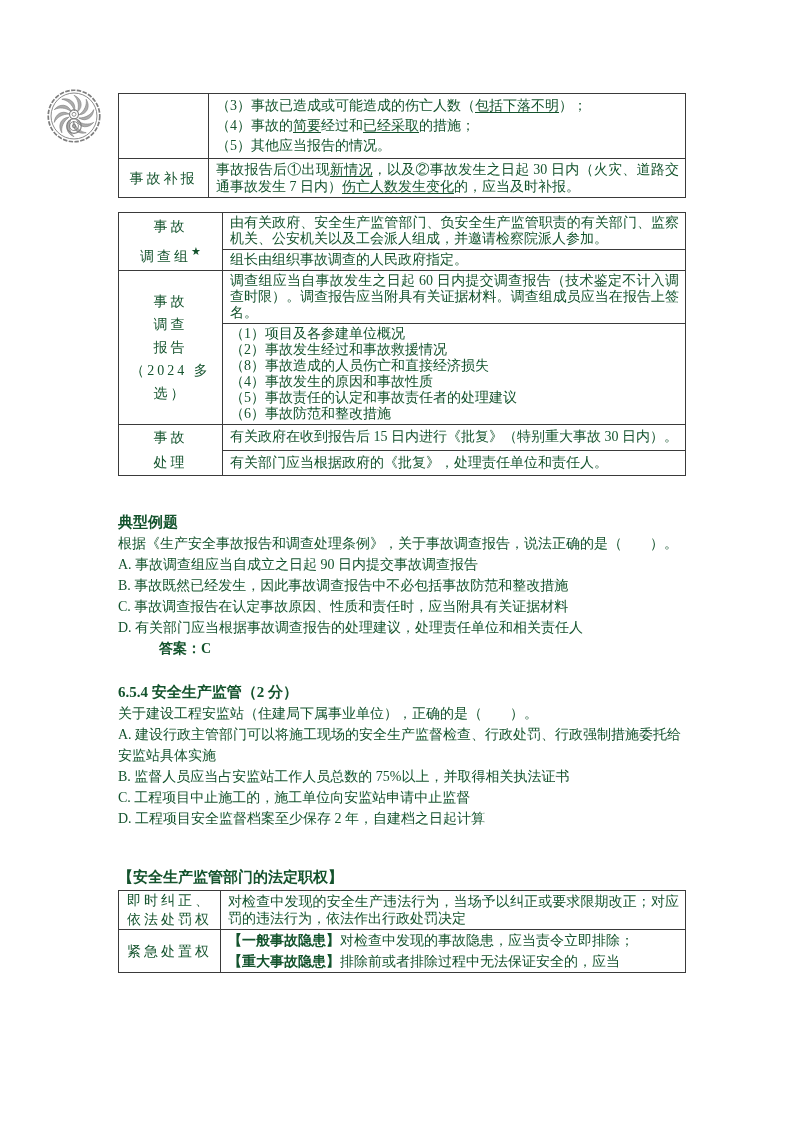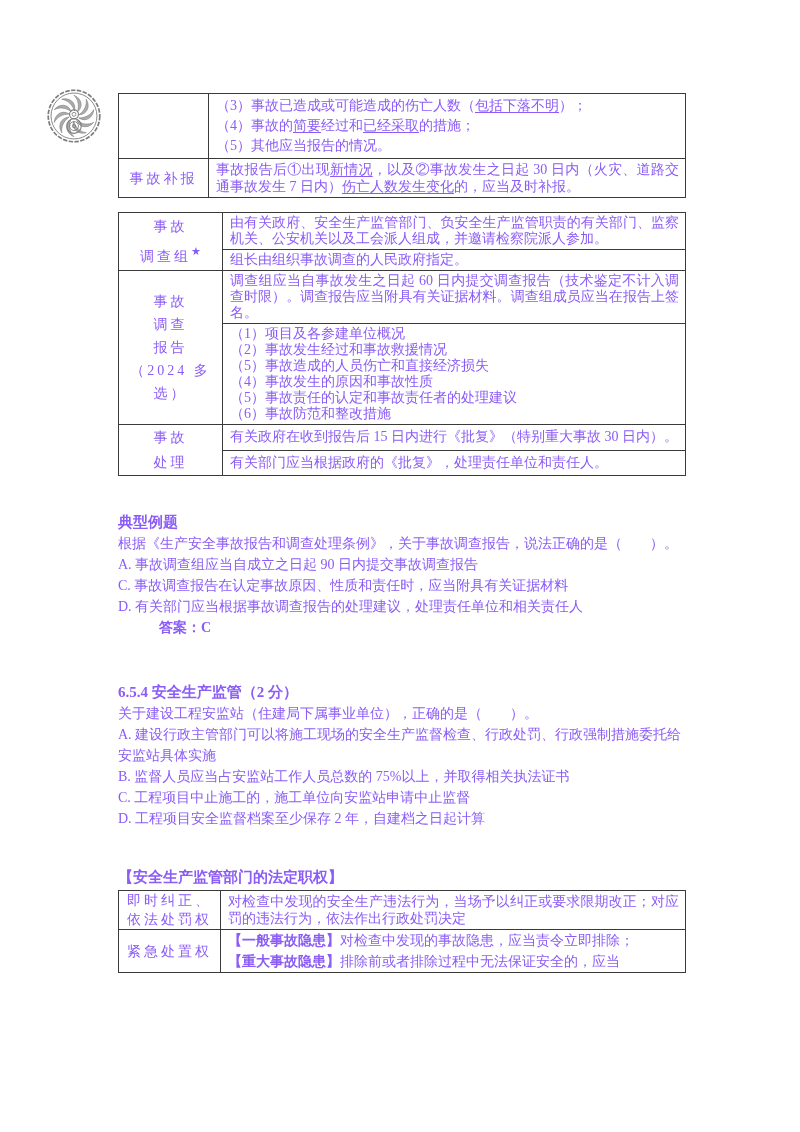--- a/index.html
+++ b/index.html
@@ -2,21 +2,21 @@
 <html><head>
 <meta charset="utf-8">
 <style>
   html, body { margin: 0; padding: 0; background: #ffffff; }
   .page {
     position: relative;
     width: 800px;
     height: 1132px;
     background: #ffffff;
     font-family: "Liberation Serif", "DejaVu Serif", serif;
-    color: #8b5cf6;
+    color: #14532d;
     overflow: hidden;
   }
   .abs { position: absolute; }
   .logo { left: 46px; top: 88px; width: 56px; height: 56px; }
 
   table.tbl {
     position: absolute;
     border-collapse: collapse;
     table-layout: fixed;
     width: 568px;
@@ -135,21 +135,21 @@
         <div class="hline2">报告</div>
         <div class="hline2">（2024 多</div>
         <div class="hline2">选）</div>
       </td>
       <td class="cell">调查组应当自事故发生之日起 60 日内提交调查报告（技术鉴定不计入调查时限）。调查报告应当附具有关证据材料。调查组成员应当在报告上签名。</td>
     </tr>
     <tr>
       <td class="cell">
         <div>（1）项目及各参建单位概况</div>
         <div>（2）事故发生经过和事故救援情况</div>
-        <div>（5）事故造成的人员伤亡和直接经济损失</div>
+        <div>（8）事故造成的人员伤亡和直接经济损失</div>
         <div>（4）事故发生的原因和事故性质</div>
         <div>（5）事故责任的认定和事故责任者的处理建议</div>
         <div>（6）事故防范和整改措施</div>
       </td>
     </tr>
     <tr>
       <td class="hd" rowspan="2">
         <div class="hline">事故</div>
         <div class="hline">处理</div>
       </td>
@@ -158,20 +158,21 @@
     <tr>
       <td class="cell">有关部门应当根据政府的《批复》，处理责任单位和责任人。</td>
     </tr>
   </tbody>
     </table>
 
   <div class="block" id="ex1">
     <div class="bold-title">典型例题</div>
     <div class="line">根据《生产安全事故报告和调查处理条例》，关于事故调查报告，说法正确的是（　　）。</div>
     <div class="line">A. 事故调查组应当自成立之日起 90 日内提交事故调查报告</div>
+    <div class="line">B. 事故既然已经发生，因此事故调查报告中不必包括事故防范和整改措施</div>
     <div class="line">C. 事故调查报告在认定事故原因、性质和责任时，应当附具有关证据材料</div>
     <div class="line">D. 有关部门应当根据事故调查报告的处理建议，处理责任单位和相关责任人</div>
     <div class="line answer">答案：C</div>
   </div>
 
   <div class="block" id="sec654">
     <div class="bold-title">6.5.4 安全生产监管（2 分）</div>
     <div class="line">关于建设工程安监站（住建局下属事业单位），正确的是（　　）。</div>
     <div class="line">A. 建设行政主管部门可以将施工现场的安全生产监督检查、行政处罚、行政强制措施委托给安监站具体实施</div>
     <div class="line">B. 监督人员应当占安监站工作人员总数的 75%以上，并取得相关执法证书</div>

